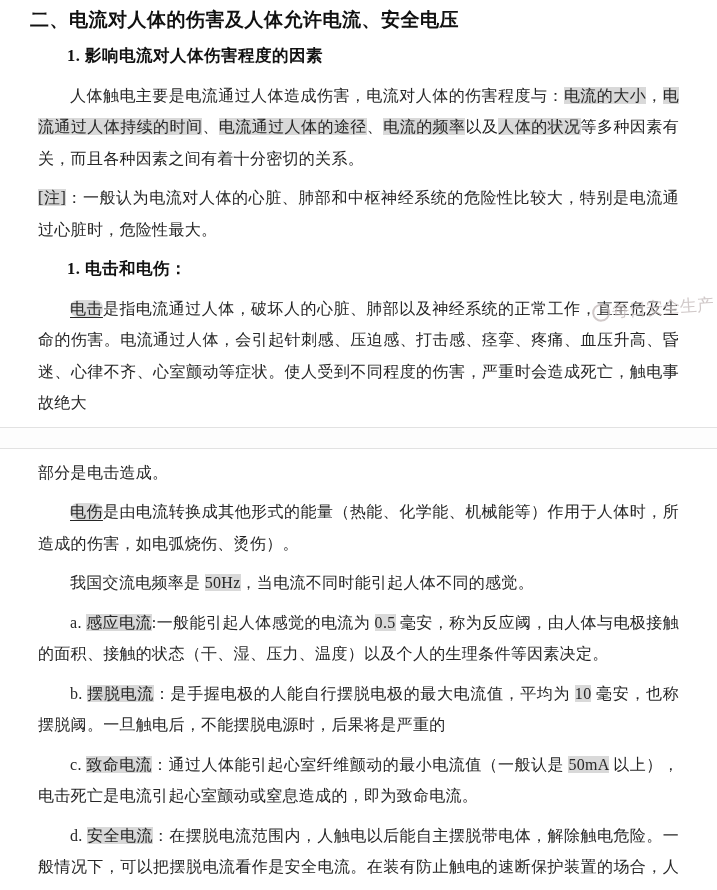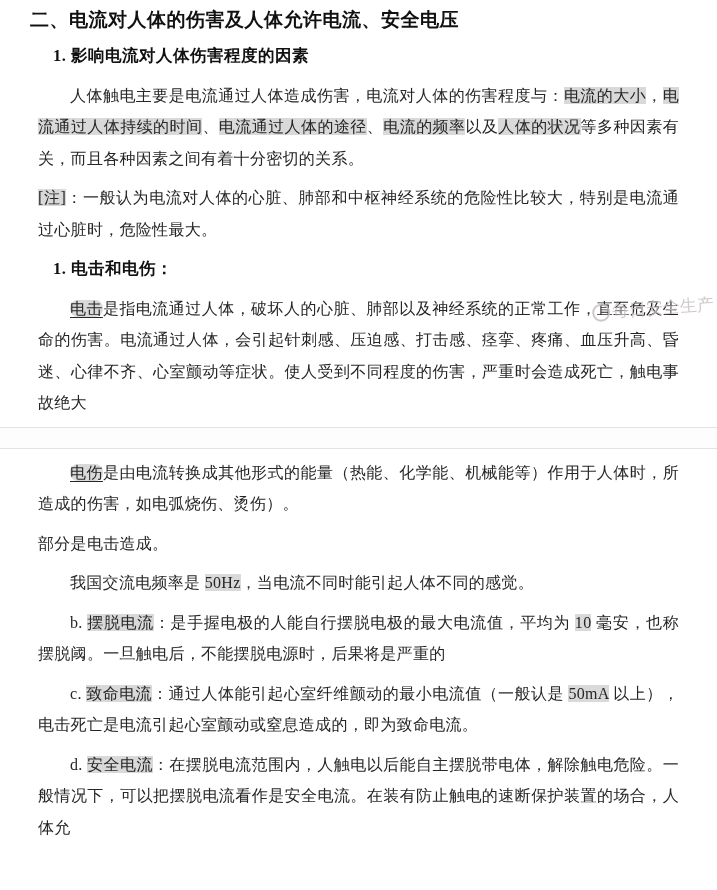--- a/index.html
+++ b/index.html
@@ -27,21 +27,21 @@
     color:#111;
     margin:0;
     line-height:40px;
     letter-spacing:.5px;
   }
   .block-heading{
     font-size:16.5px;
     font-weight:bold;
     color:#111;
     line-height:31.5px;
-    margin:0 0 0 23px;
+    margin:0 0 0 37px;
     letter-spacing:.5px;
   }
   .block-para{
     font-size:16px;
     line-height:31.5px;
     margin:8px;
     text-align:justify;
     letter-spacing:.3px;
   }
   .block-para.indent{text-indent:2em;}
@@ -82,23 +82,24 @@
 
 <div class="doc">
   <h1 class="title">二、电流对人体的伤害及人体允许电流、安全电压</h1>
   <main id="doc-body">
       <h2 class="block-heading">1. 影响电流对人体伤害程度的因素</h2>
       <p class="block-para indent"><span>人体触电主要是电流通过人体造成伤害，电流对人体的伤害程度与：</span><span class="hl">电流的大小</span><span>，</span><span class="hl">电流通过人体持续的时间</span><span>、</span><span class="hl">电流通过人体的途径</span><span>、</span><span class="hl">电流的频率</span><span>以及</span><span class="hl">人体的状况</span><span>等多种因素有关，而且各种因素之间有着十分密切的关系。</span></p>
       <p class="block-para"><span class="hl">[注]</span><span>：一般认为电流对人体的心脏、肺部和中枢神经系统的危险性比较大，特别是电流通过心脏时，危险性最大。</span></p>
       <h2 class="block-heading">1. 电击和电伤：</h2>
       <p class="block-para indent"><span class="hl ul">电击</span><span>是指电流通过人体，破坏人的心脏、肺部以及神经系统的正常工作，直至危及生命的伤害。电流通过人体，会引起针刺感、压迫感、打击感、痉挛、疼痛、血压升高、昏迷、心律不齐、心室颤动等症状。使人受到不同程度的伤害，严重时会造成死亡，触电事故绝大</span></p>
       <div class="page-break"></div>
+      <p class="block-para"><span>部分是电击造成。</span></p>
       <p class="block-para indent"><span class="hl ul">电伤</span><span>是由电流转换成其他形式的能量（热能、化学能、机械能等）作用于人体时，所造成的伤害，如电弧烧伤、烫伤）。</span></p>
-      <p class="block-para"><span>部分是电击造成。</span></p>
       <p class="block-para indent"><span>我国交流电频率是 </span><span class="hl b">50Hz</span><span>，当电流不同时能引起人体不同的感觉。</span></p>
+      <p class="block-para indent"><span>a. </span><span class="hl">感应电流</span><span>:一般能引起人体感觉的电流为 </span><span class="hl">0.5</span><span> 毫安，称为反应阈，由人体与电极接触的面积、接触的状态（干、湿、压力、温度）以及个人的生理条件等因素决定。</span></p>
       <p class="block-para indent"><span>b. </span><span class="hl">摆脱电流</span><span>：是手握电极的人能自行摆脱电极的最大电流值，平均为 </span><span class="hl">10</span><span> 毫安，也称摆脱阈。一旦触电后，不能摆脱电源时，后果将是严重的</span></p>
       <p class="block-para indent"><span>c. </span><span class="hl">致命电流</span><span>：通过人体能引起心室纤维颤动的最小电流值（一般认是 </span><span class="hl">50mA</span><span> 以上），电击死亡是电流引起心室颤动或窒息造成的，即为致命电流。</span></p>
       <p class="block-para indent"><span>d. </span><span class="hl">安全电流</span><span>：在摆脱电流范围内，人触电以后能自主摆脱带电体，解除触电危险。一般情况下，可以把摆脱电流看作是安全电流。在装有防止触电的速断保护装置的场合，人体允</span></p>
     </main>
 </div>
 
 <div class="watermark">
   <span class="wm-circle"></span>
   <span>每日安全生产</span>
 </div>

